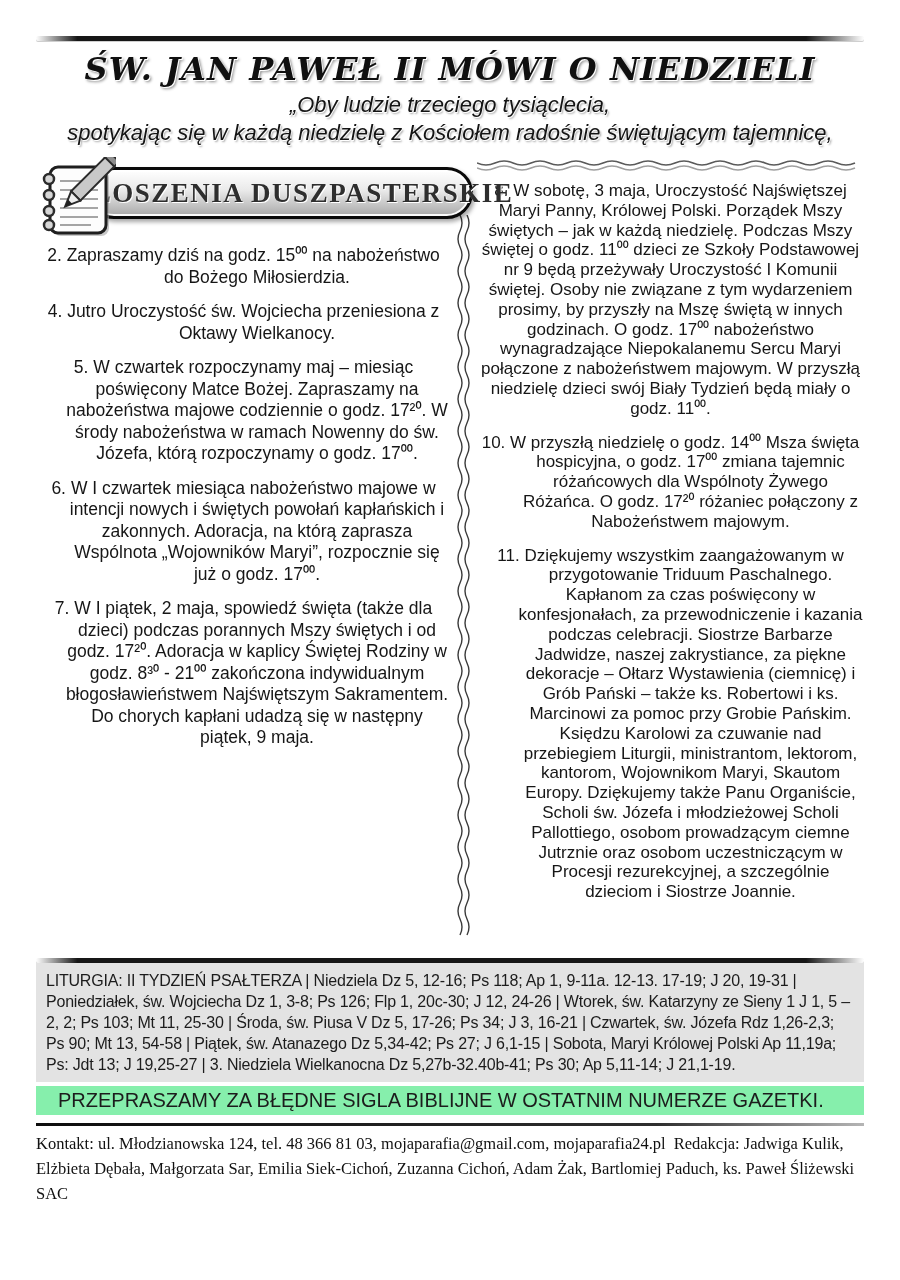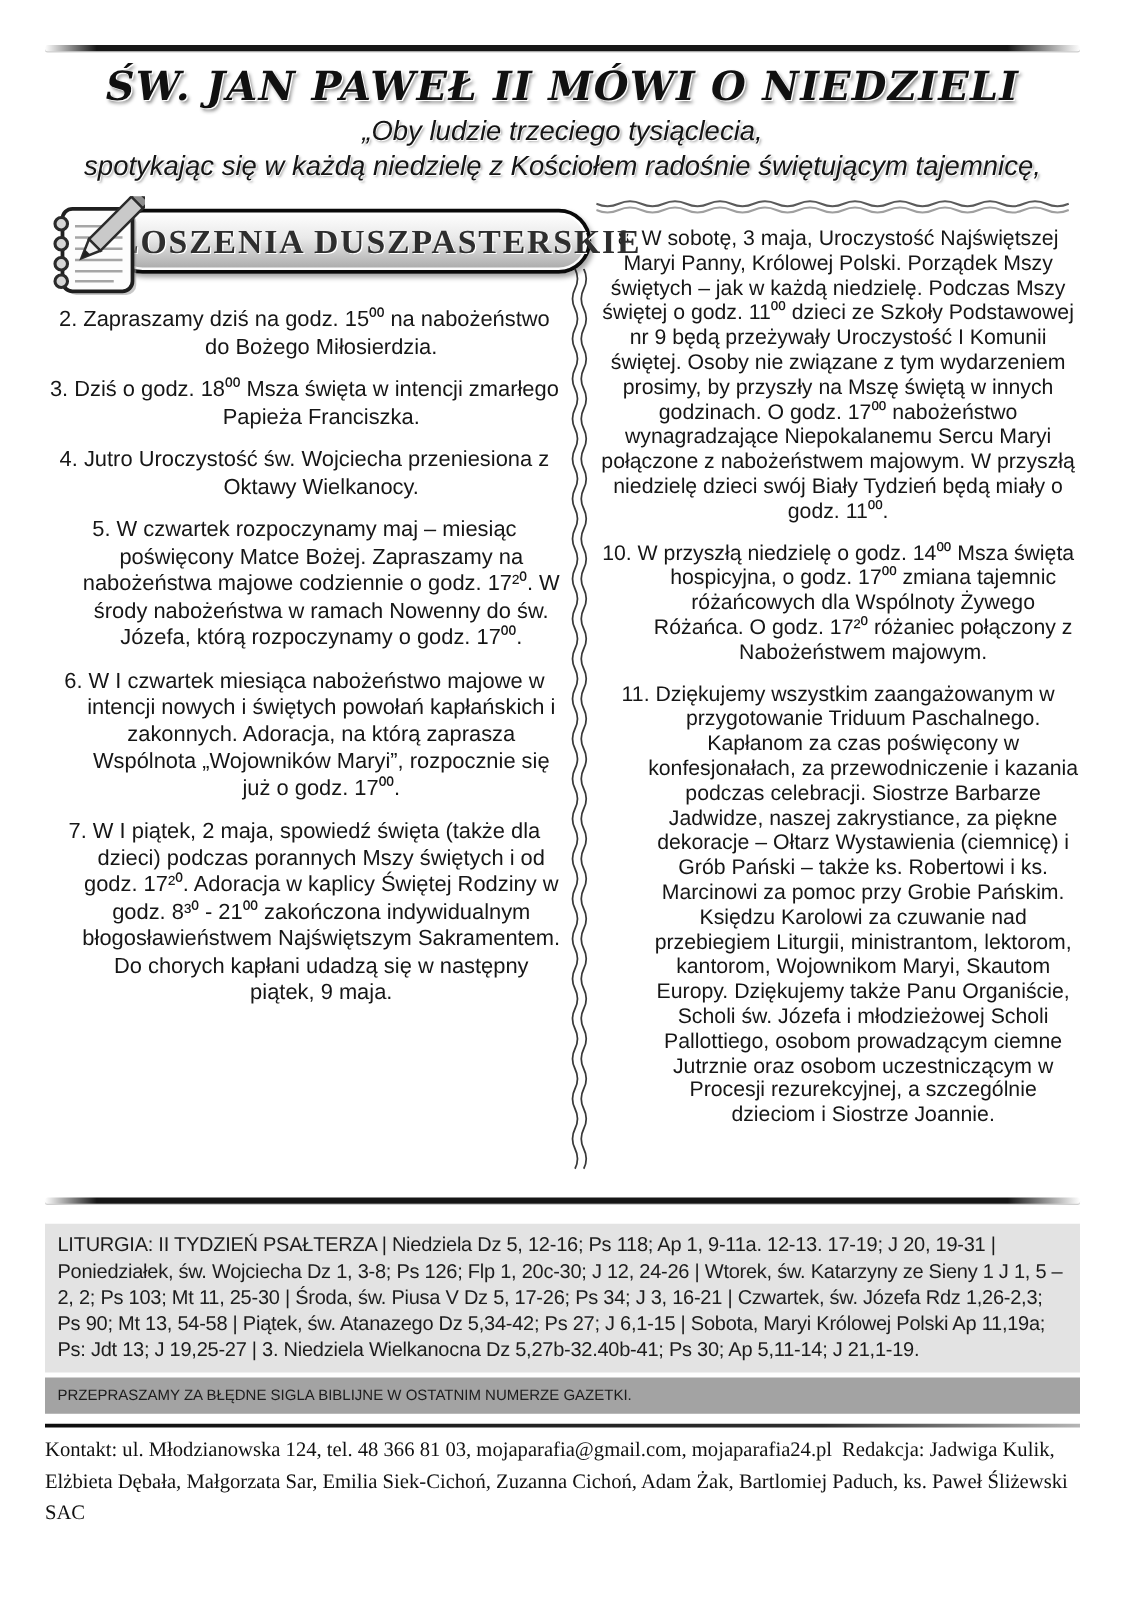--- a/index.html
+++ b/index.html
@@ -49,24 +49,24 @@
   }
   
   .item{font-size:17.5px;line-height:21.5px;margin-bottom:13px;color:#161616;text-align:center;}
   .col-right .item{font-size:17px;line-height:19.8px;margin-bottom:14px;}
   .hang27{padding-left:27px;text-indent:-27px;}
   .hang30{padding-left:30px;text-indent:-30px;}
   .hang40{padding-left:40px;text-indent:-40px;}
   .item .num{font-weight:normal;}
   .hwave{display:block;margin:2px 0 8px;}
   
-  .liturgy-box{margin-top:16px;background:#e3e3e3;padding:7px 10px;
+  .liturgy-box{margin-top:0;background:#e3e3e3;padding:7px 10px;
     font-size:16px;line-height:21px;color:#1c1c1c;letter-spacing:-0.2px;}
-  .apology-strip{margin-top:4px;background:#a3a3a3;padding:4px 10px;
-    font-size:12px;line-height:21px;color:#1c1c1c;}
+  .apology-strip{margin-top:4px;background:#86efac;padding:4px 22px;
+    font-size:20px;line-height:21px;color:#1c1c1c;}
   
   .contact{position:relative;margin-top:5px;font-family:"Liberation Serif",serif;
     font-size:16.5px;line-height:25px;color:#111;}
   .contact .lbl{font-weight:normal;}
   .contact .lbl.second{margin-left:8px;}
   .contact p{position:relative;z-index:1;margin:0;}
 </style>
 </head>
 <body>
 
@@ -107,21 +107,20 @@
           <polygon points="44,43 57,43 50.5,58" fill="#efefef" stroke="#2b2b2b" stroke-width="2"></polygon>
           <polygon points="47.6,51 53.4,51 50.5,58" fill="#1f1f1f"></polygon>
         </g>
       </svg>
       <div class="banner-pill">
         <span>OGŁOSZENIA DUSZPASTERSKIE</span>
       </div>
     </div>
 
     <div class="item hang27"><span class="num">2.</span> <span>Zapraszamy dziś na godz. 15⁰⁰ na nabożeństwo do Bożego Miłosierdzia.</span></div>
-    <div class="item hang27"><span class="num">3.</span> <span>Dziś o godz. 18⁰⁰ Msza święta w intencji zmarłego Papieża Franciszka.</span></div>
     <div class="item hang27"><span class="num">4.</span> <span>Jutro Uroczystość św. Wojciecha przeniesiona z Oktawy Wielkanocy.</span></div>
     <div class="item hang27"><span class="num">5.</span> <span>W czwartek rozpoczynamy maj – miesiąc poświęcony Matce Bożej. Zapraszamy na nabożeństwa majowe codziennie o godz. 17²⁰. W środy nabożeństwa w ramach Nowenny do św. Józefa, którą rozpoczynamy o godz. 17⁰⁰.</span></div>
     <div class="item hang27"><span class="num">6.</span> <span>W I czwartek miesiąca nabożeństwo majowe w intencji nowych i świętych powołań kapłańskich i zakonnych. Adoracja, na którą zaprasza Wspólnota „Wojowników Maryi”, rozpocznie się już o godz. 17⁰⁰.</span></div>
     <div class="item hang27"><span class="num">7.</span> <span>W I piątek, 2 maja, spowiedź święta (także dla dzieci) podczas porannych Mszy świętych i od godz. 17²⁰. Adoracja w kaplicy Świętej Rodziny w godz. 8³⁰ - 21⁰⁰ zakończona indywidualnym błogosławieństwem Najświętszym Sakramentem. Do chorych kapłani udadzą się w następny piątek, 9 maja.</span></div>
   </div>
 
   <div class="col-divider">
     <svg width="18" height="730" viewBox="0 0 18 730" style="margin-top:58px" aria-hidden="true">
       <path stroke="#3a3a3a" stroke-width="1.4" fill="none" d="M5 0 q4 8 0 16 t0 16 t0 16 t0 16 t0 16 t0 16 t0 16 t0 16 t0 16 t0 16 t0 16 t0 16 t0 16 t0 16 t0 16 t0 16 t0 16 t0 16 t0 16 t0 16 t0 16 t0 16 t0 16 t0 16 t0 16 t0 16 t0 16 t0 16 t0 16 t0 16 t0 16 t0 16 t0 16 t0 16 t0 16 t0 16 t0 16 t0 16 t0 16 t0 16 t0 16 t0 16 t0 16 t0 16 t0 16"></path>
       <path stroke="#3a3a3a" stroke-width="1.4" fill="none" d="M12 0 q4 8 0 16 t0 16 t0 16 t0 16 t0 16 t0 16 t0 16 t0 16 t0 16 t0 16 t0 16 t0 16 t0 16 t0 16 t0 16 t0 16 t0 16 t0 16 t0 16 t0 16 t0 16 t0 16 t0 16 t0 16 t0 16 t0 16 t0 16 t0 16 t0 16 t0 16 t0 16 t0 16 t0 16 t0 16 t0 16 t0 16 t0 16 t0 16 t0 16 t0 16 t0 16 t0 16 t0 16 t0 16 t0 16"></path>

